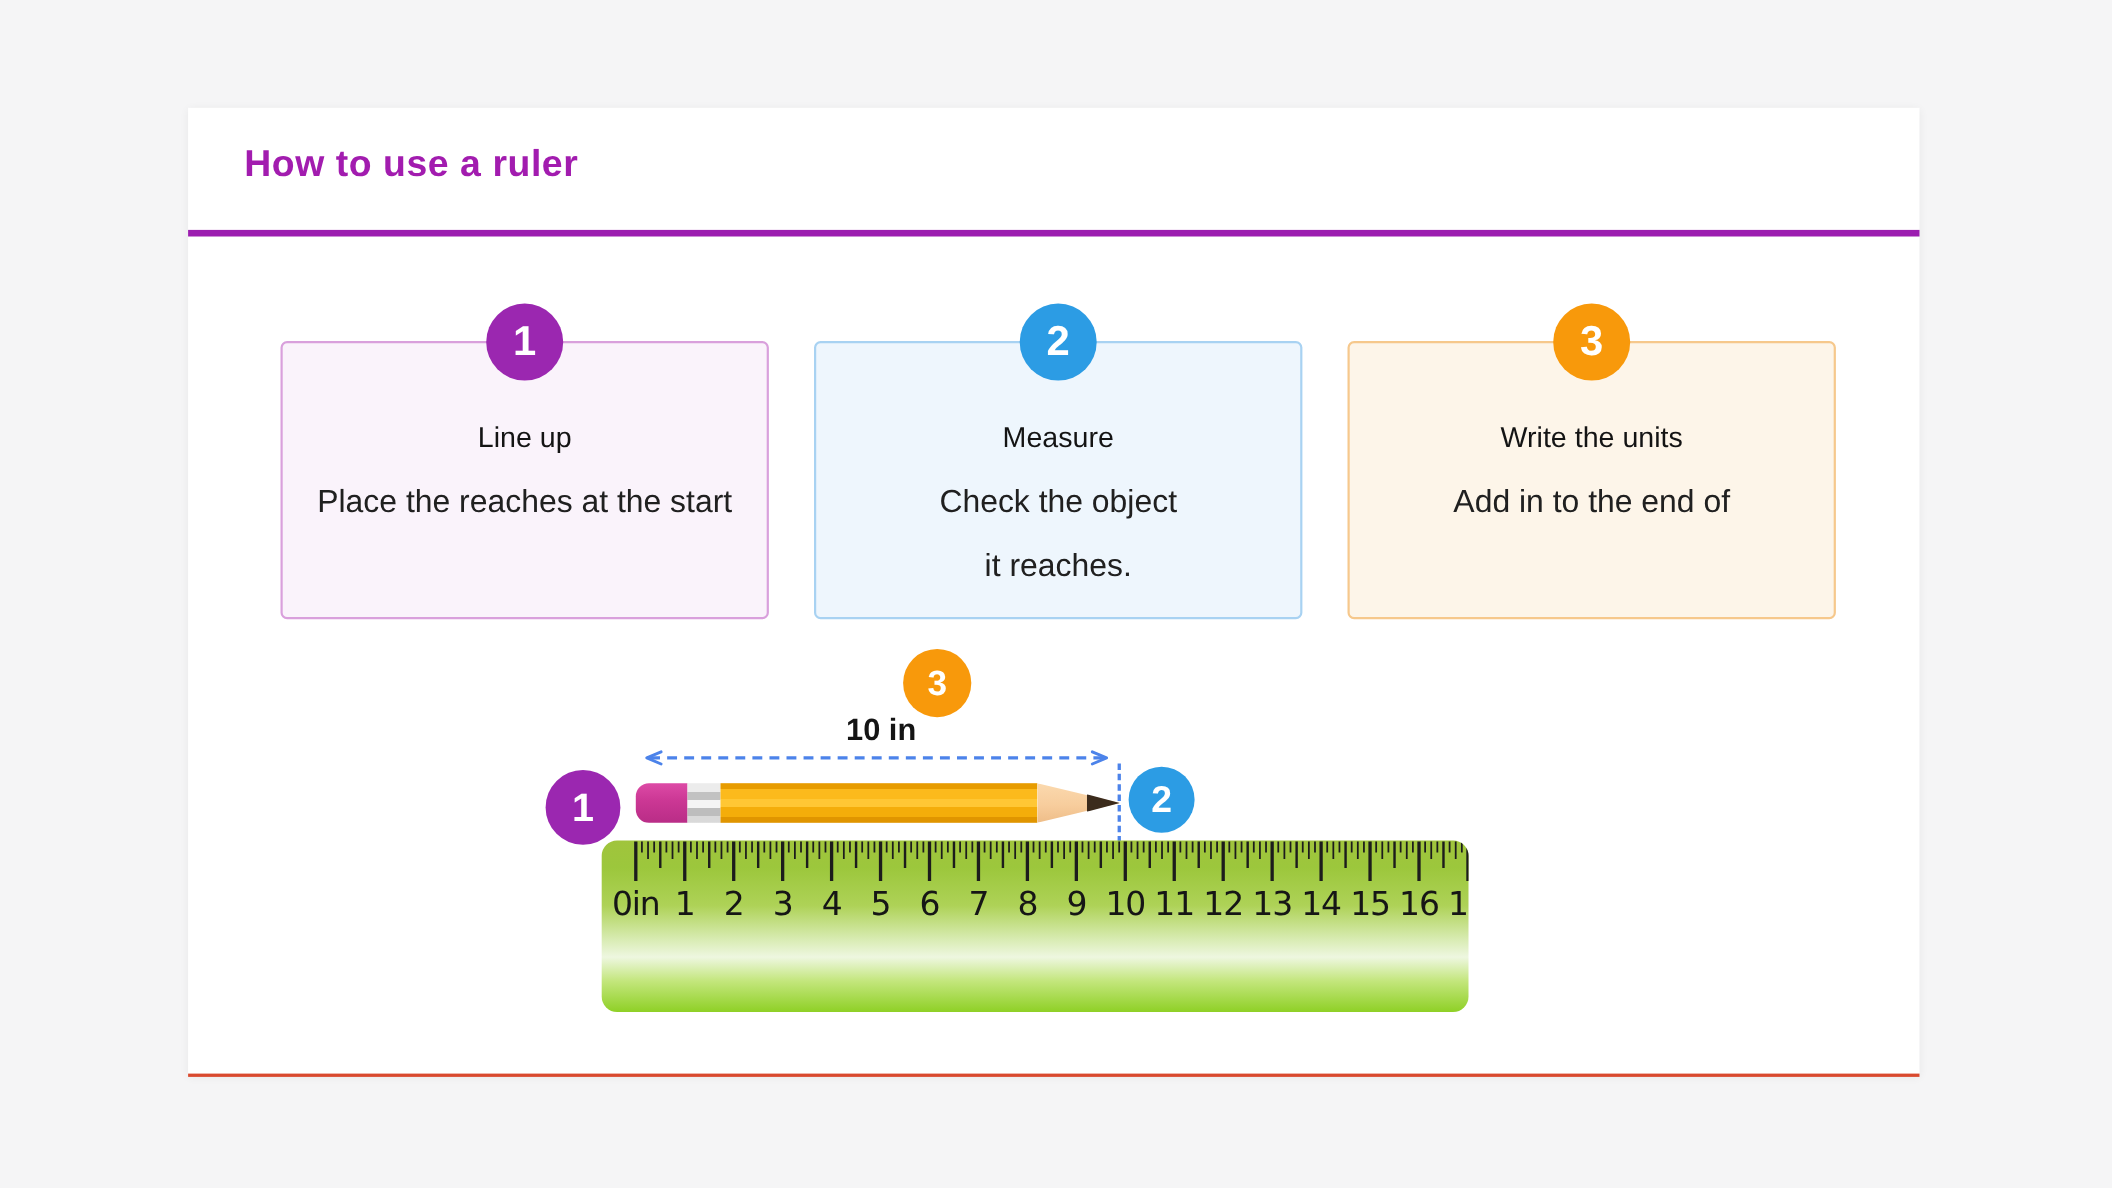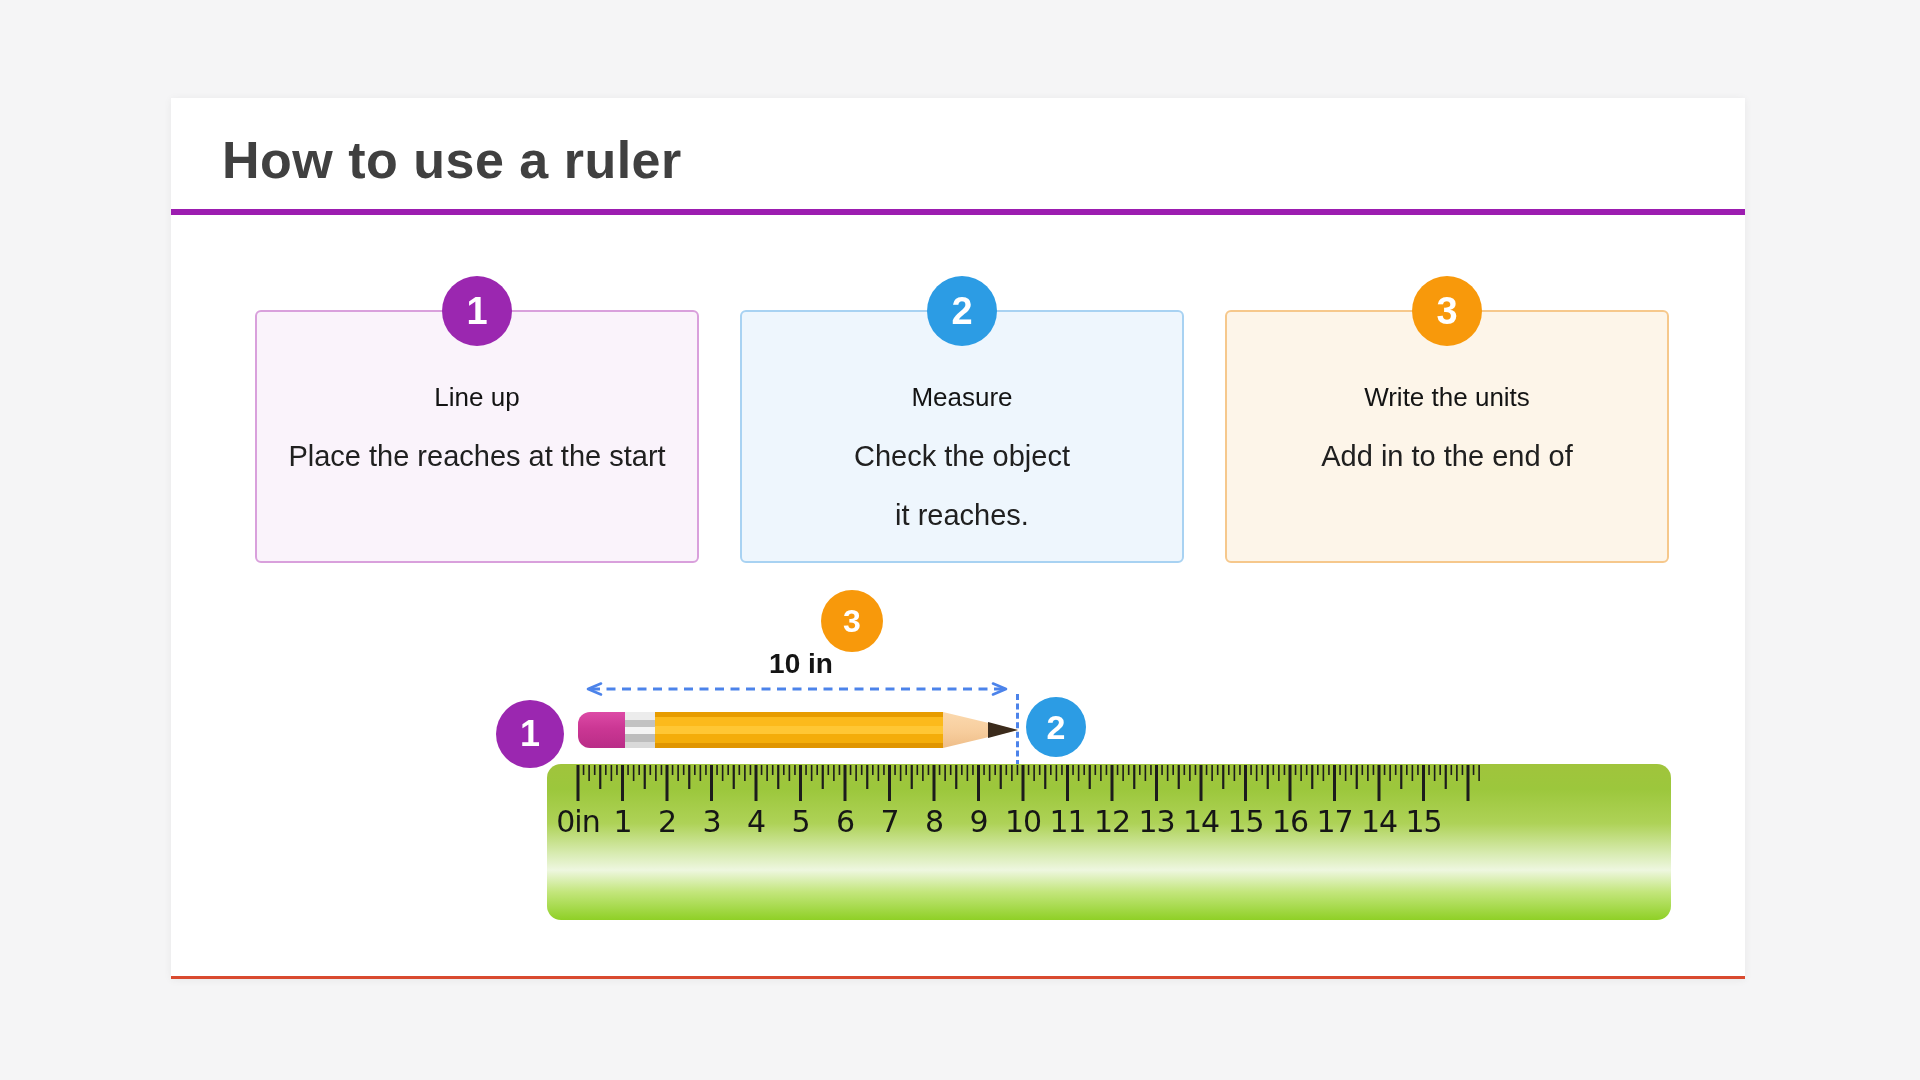--- a/index.html
+++ b/index.html
@@ -7,21 +7,21 @@
   body { background:#f5f5f6; font-family:"Liberation Sans", sans-serif; position:relative; }
 
   .panel {
     position:absolute; left:171px; top:98px; width:1574px; height:881px;
     background:#ffffff; border-bottom:3px solid #d94a2f;
     box-shadow:0 1px 8px rgba(0,0,0,0.06);
   }
 
   .title {
     position:absolute; left:51px; top:32px;
-    font-size:52px; font-weight:800; letter-spacing:0.5px; color:#404040;
+    font-size:34px; font-weight:800; letter-spacing:0.5px; color:#a21caf;
   }
   .divider { position:absolute; left:0; top:111px; width:100%; height:6px; background:#9c1db0; }
 
   .cards { position:absolute; left:84px; top:212px; width:1414px; height:253px;
     display:flex; justify-content:space-between; }
   .card { position:relative; width:444px; height:253px; border:2px solid #ccc;
     border-radius:6px; text-align:center; padding-top:70px; }
   .badge {
     border-radius:50%; color:#fff; font-weight:800;
     display:flex; align-items:center; justify-content:center;
@@ -50,21 +50,21 @@
     background:linear-gradient(180deg,#e79c00 0 15%,#fcba1c 15% 40%,#ffc734 40% 60%,#f4ad0a 60% 85%,#e09500 85%); }
   .pencil-tip { position:absolute; left:365px; top:0; width:75px; height:36px;
     background:linear-gradient(180deg,#fbd9ae 0%,#f7cd9d 55%,#eebd88 100%);
     clip-path:polygon(0 0,100% 50%,0 100%); }
   .pencil-point { position:absolute; left:410px; top:0; width:30px; height:36px;
     background:#3b2b1c; clip-path:polygon(0 28%,100% 50%,0 72%); }
 
   .illus-badge-1 { position:absolute; left:325px; top:602px; width:68px; height:68px; font-size:36px; }
   .illus-badge-2 { position:absolute; left:855px; top:599px; width:60px; height:60px; font-size:34px; }
 
-  .ruler { position:absolute; left:376px; top:666px; width:1124px; height:156px;
+  .ruler { position:absolute; left:376px; top:666px; width:788px; height:156px;
     border-radius:14px; overflow:hidden;
     background:linear-gradient(180deg,#a0c43c 0%,#9cc73c 16%,#aed257 38%,#d9ecb4 58%,#eef7e0 68%,#c3e67c 82%,#8fd026 100%); }
   .ruler svg { position:absolute; left:0; top:0; }
   .ruler-num { font-family:"DejaVu Sans", sans-serif; font-size:30px; fill:#161616; letter-spacing:-1px; }
 </style>
 </head>
 <body>
 
 <div class="panel">
 

